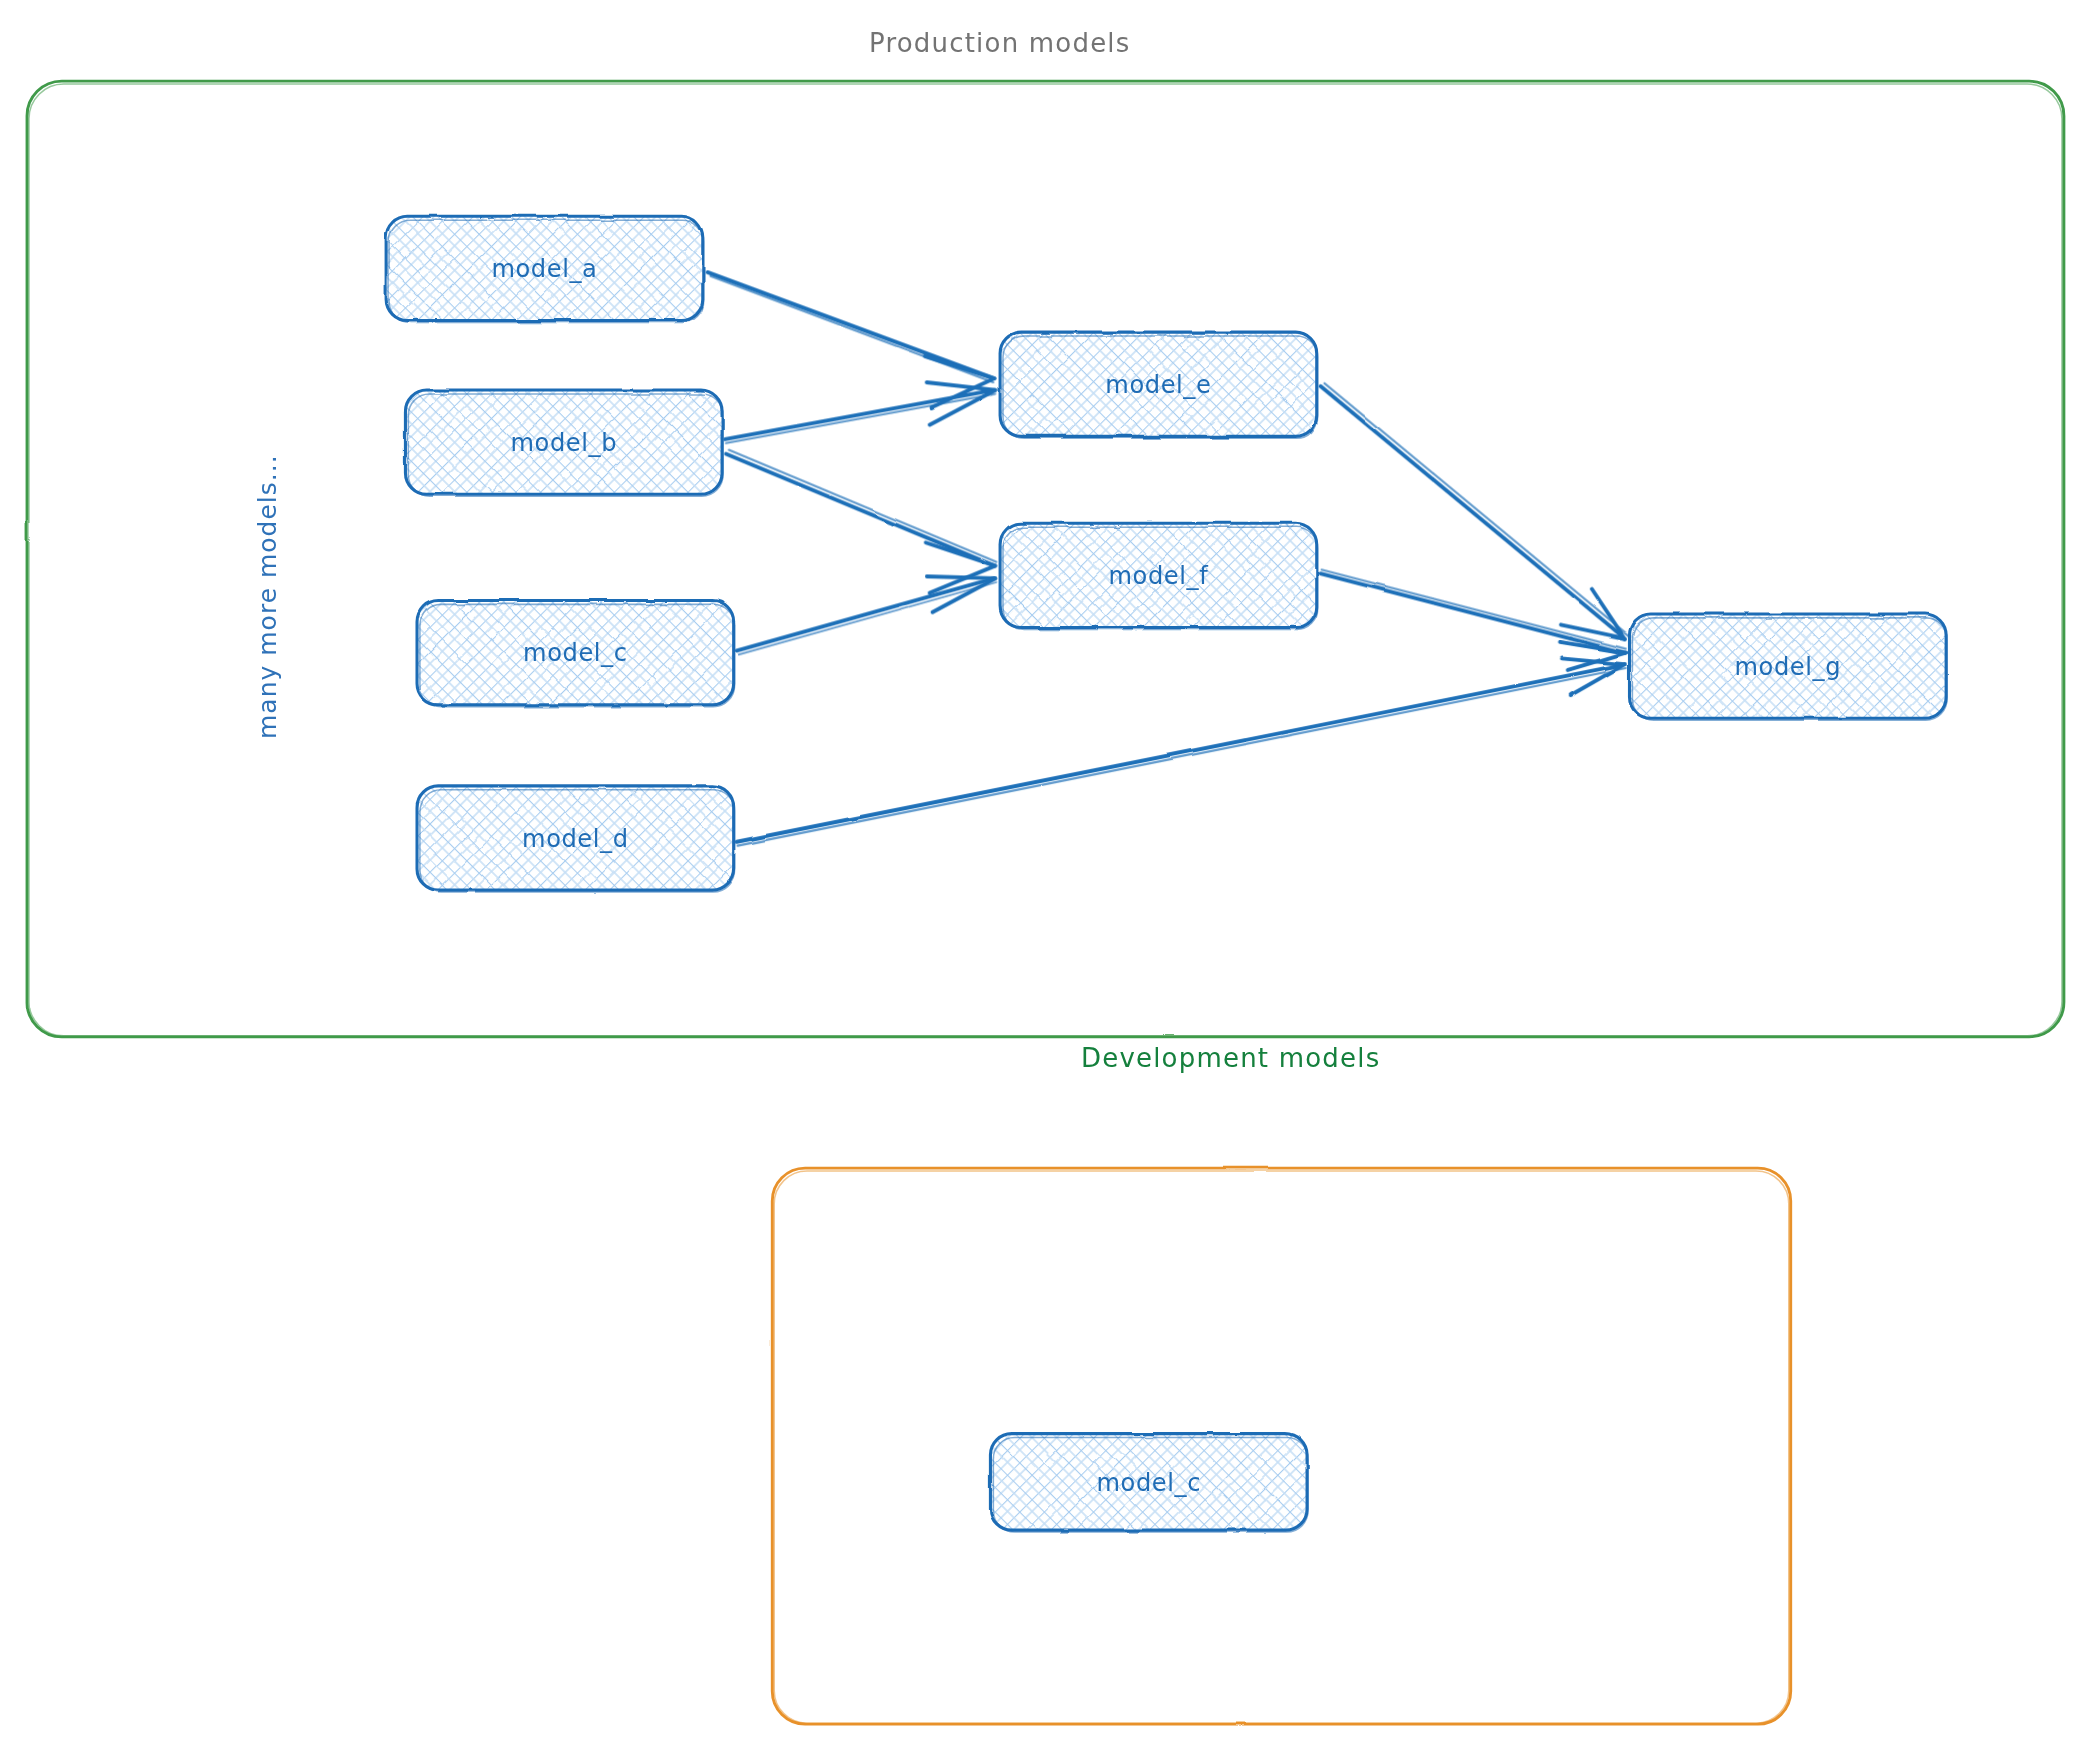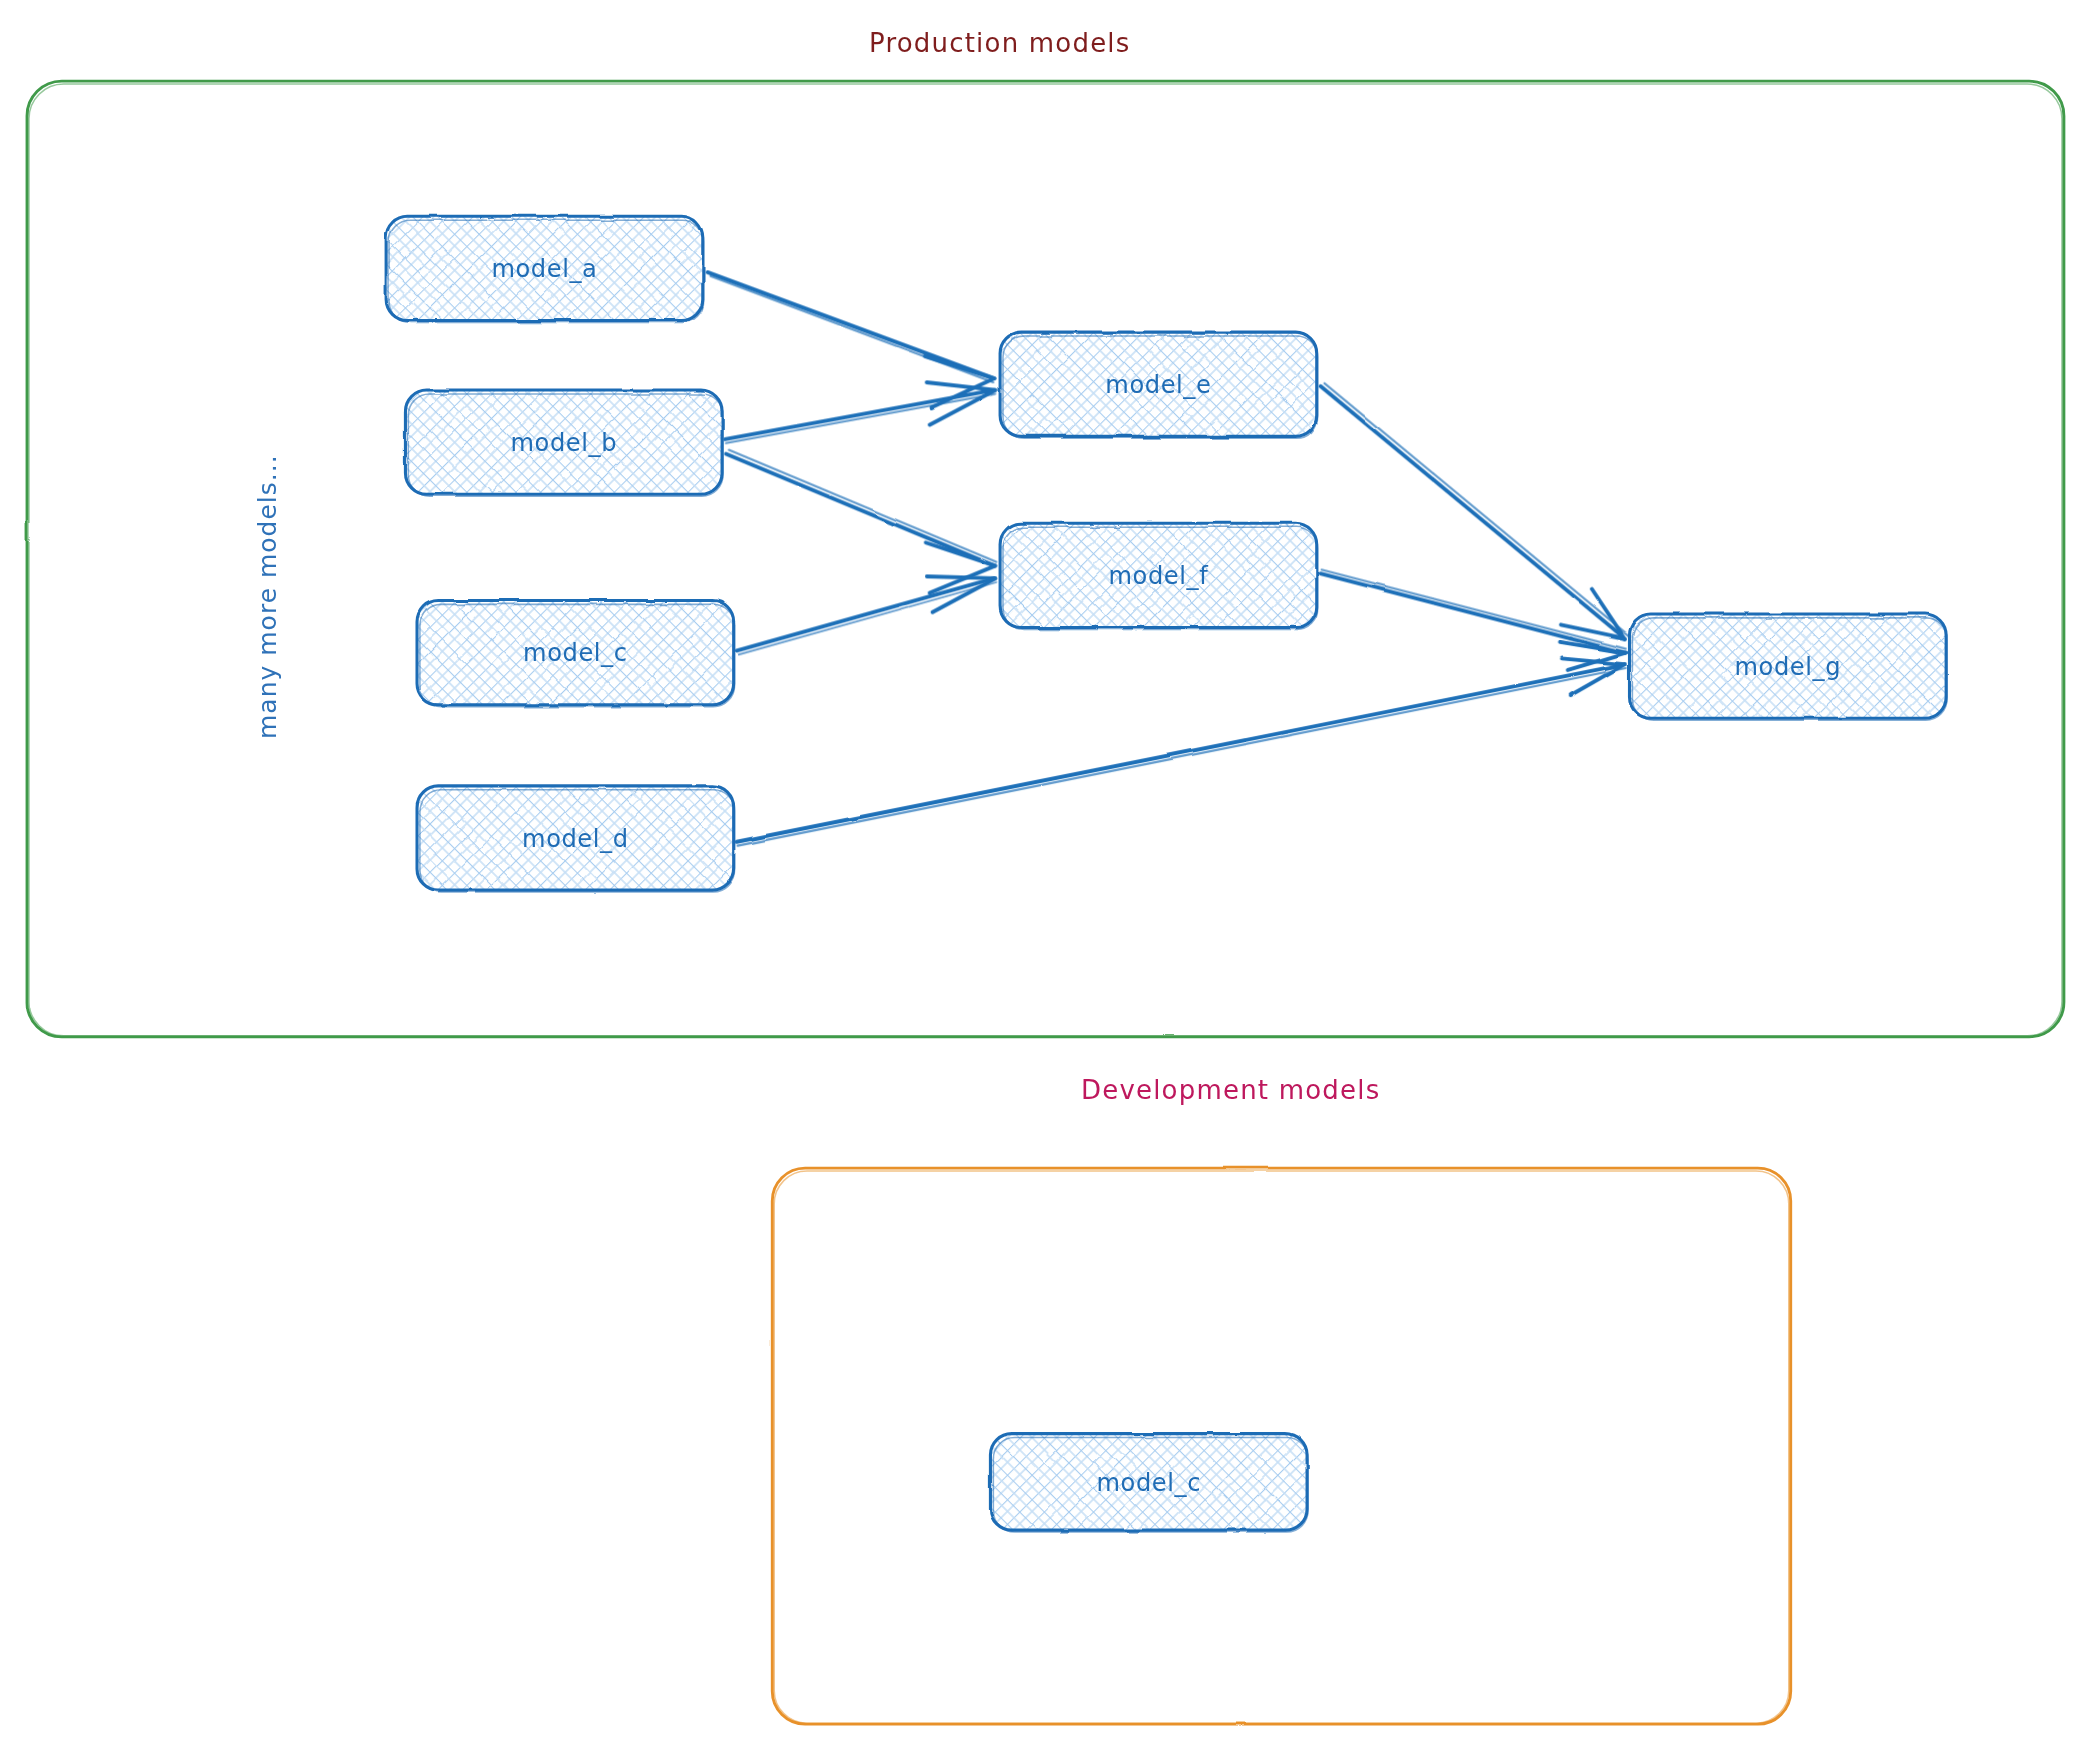--- a/index.html
+++ b/index.html
@@ -205,20 +205,20 @@
     <g>
       <g filter="url(#rough)">
         <rect x="1026" y="1485" width="328" height="100" rx="22" ry="22" fill="url(#crosshatch)" stroke="#1f6cb5" stroke-width="3.2"></rect>
         <rect x="1029" y="1489" width="326" height="98" rx="22" ry="22" fill="none" stroke="#1f6cb5" stroke-width="1.6" opacity="0.55"></rect>
       </g>
       <text class="node-label" x="1190" y="1544" text-anchor="middle">model_c</text>
     </g>
 
   </svg>
 
-  <div class="group-label" style="left:869px; top:28px; color:#7f1d1d;">Production models</div>
-
-  <div class="group-label" style="left:1081px; top:1075px; color:#be185d;">Development models</div>
+  <div class="group-label" style="left:869px; top:28px; color:#737373;">Production models</div>
+
+  <div class="group-label" style="left:1081px; top:1043px; color:#15803d;">Development models</div>
 
   <div class="side-note" style="left:253px; top:739px; transform: rotate(-90deg);">many more models...</div>
 
 </div>
 
 
 </body></html>

